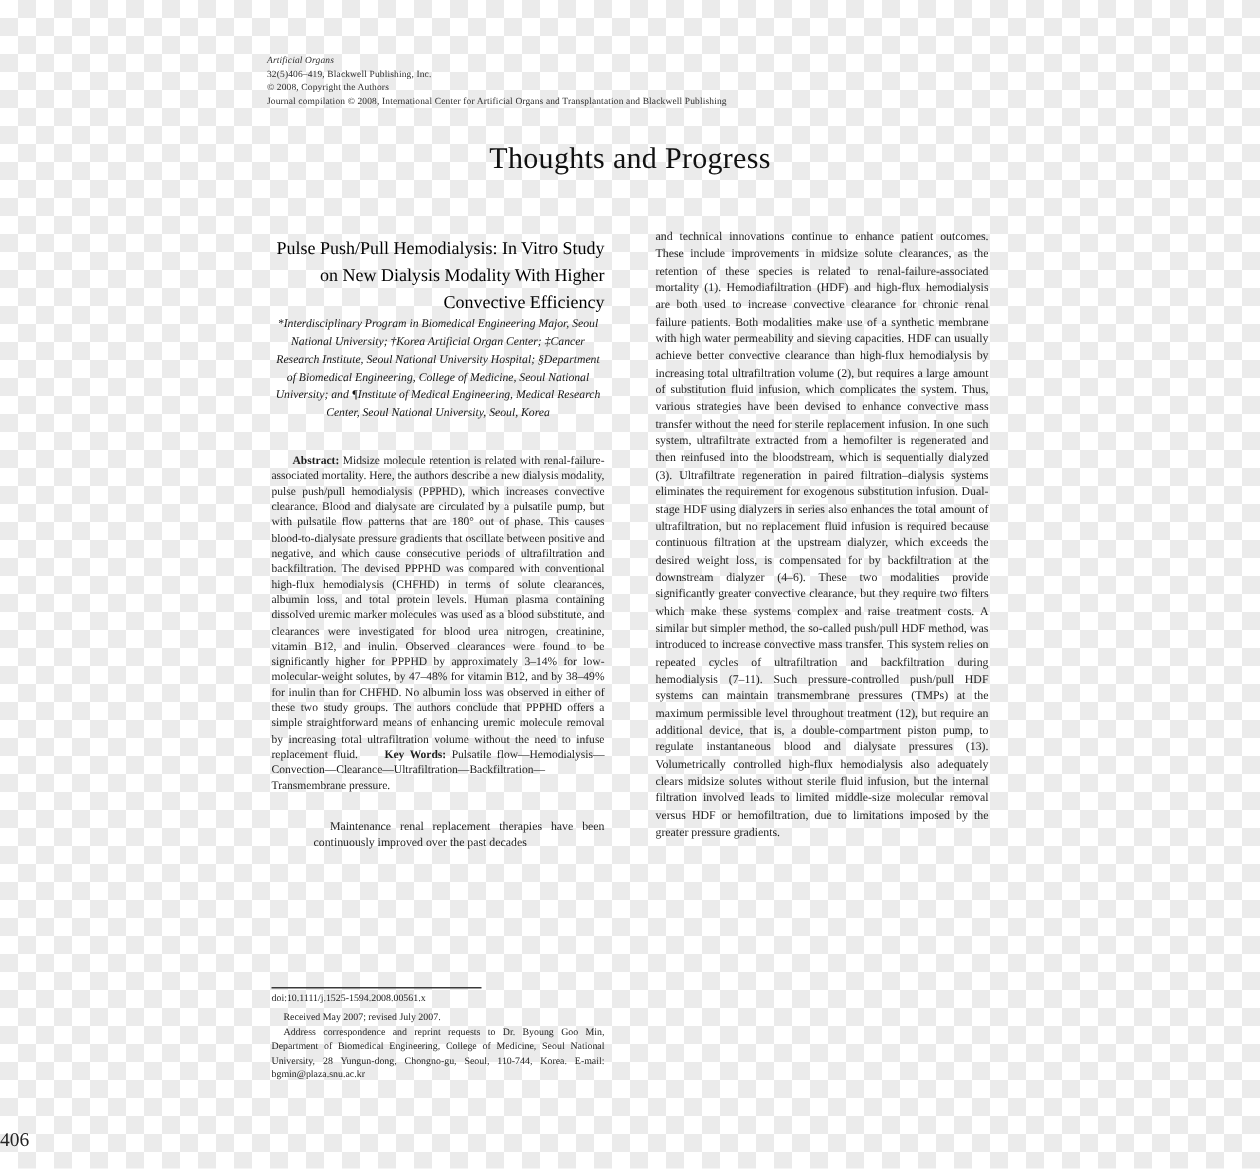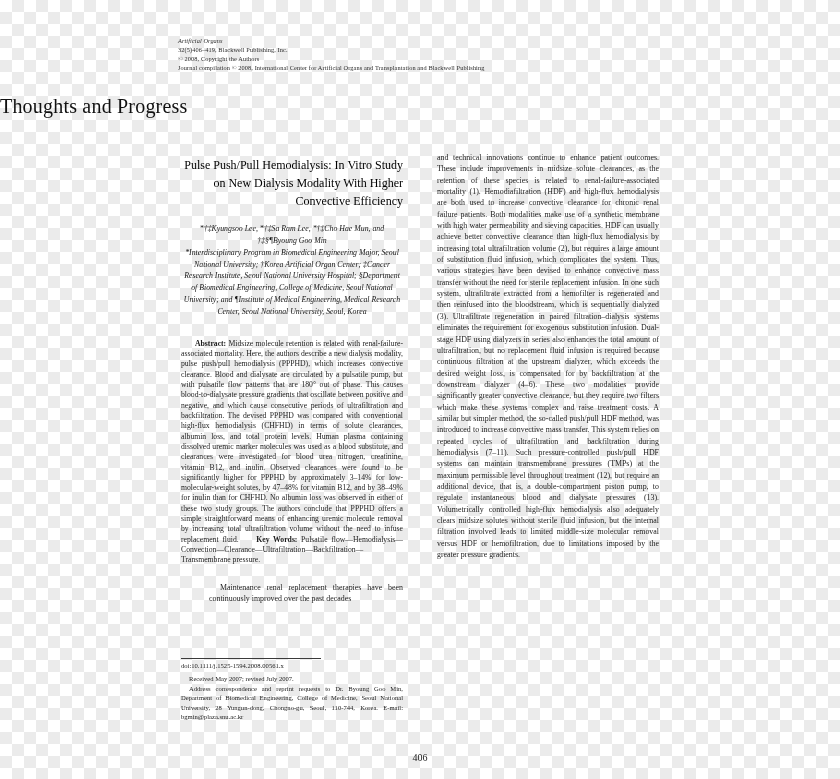--- a/index.html
+++ b/index.html
@@ -50,21 +50,21 @@
   .journal-header .jtitle {
     font-style: italic;
   }
 
   
   .running-head {
     position: absolute;
     left: 0;
     top: 95px;
     width: 840px;
-    text-align: left;
+    text-align: center;
     font-size: 20px;
     color: #111111;
     letter-spacing: 0.2px;
   }
 
   
   .col {
     position: absolute;
     top: 150px;
     width: 222px;
@@ -145,22 +145,22 @@
   }
   .footnote .doi { margin-bottom: 4px; }
   .footnote .fn-indent { text-indent: 8px; }
 
   
   .folio {
     position: absolute;
     left: 0;
     top: 752px;
     width: 840px;
-    text-align: center;
-    font-size: 10px;
+    text-align: left;
+    font-size: 13px;
     color: #222;
   }
 </style>
 </head>
 <body>
 
 <div class="canvas"></div>
 
 <div class="page">
 
@@ -169,21 +169,20 @@
     <div>32(5)406–419, Blackwell Publishing, Inc.</div>
     <div>© 2008, Copyright the Authors</div>
     <div>Journal compilation © 2008, International Center for Artificial Organs and Transplantation and Blackwell Publishing</div>
   </div>
 
   <div class="running-head">Thoughts and Progress</div>
 
   <div class="col col-left">
     <div class="art-title">Pulse Push/Pull Hemodialysis: In Vitro Study on New Dialysis Modality With Higher Convective Efficiency</div>
 
-    <div class="authors">*†‡Kyungsoo Lee, *†‡Sa Ram Lee, *†‡Cho Hae Mun, and †‡§¶Byoung Goo Min</div>
     <div class="affils">*Interdisciplinary Program in Biomedical Engineering Major, Seoul National University; †Korea Artificial Organ Center; ‡Cancer Research Institute, Seoul National University Hospital; §Department of Biomedical Engineering, College of Medicine, Seoul National University; and ¶Institute of Medical Engineering, Medical Research Center, Seoul National University, Seoul, Korea</div>
 
     <div class="abstract"><b>Abstract:</b><span> Midsize molecule retention is related with renal-failure-associated mortality. Here, the authors describe a new dialysis modality, pulse push/pull hemodialysis (PPPHD), which increases convective clearance. Blood and dialysate are circulated by a pulsatile pump, but with pulsatile flow patterns that are 180° out of phase. This causes blood-to-dialysate pressure gradients that oscillate between positive and negative, and which cause consecutive periods of ultrafiltration and backfiltration. The devised PPPHD was compared with conventional high-flux hemodialysis (CHFHD) in terms of solute clearances, albumin loss, and total protein levels. Human plasma containing dissolved uremic marker molecules was used as a blood substitute, and clearances were investigated for blood urea nitrogen, creatinine, vitamin B12, and inulin. Observed clearances were found to be significantly higher for PPPHD by approximately 3–14% for low-molecular-weight solutes, by 47–48% for vitamin B12, and by 38–49% for inulin than for CHFHD. No albumin loss was observed in either of these two study groups. The authors conclude that PPPHD offers a simple straightforward means of enhancing uremic molecule removal by increasing total ultrafiltration volume without the need to infuse replacement fluid. </span><b>Key Words:</b><span> Pulsatile flow—Hemodialysis—Convection—Clearance—Ultrafiltration—Backfiltration—Transmembrane pressure.</span></div>
 
     <div class="body-para">Maintenance renal replacement therapies have been continuously improved over the past decades</div>
   </div>
 
   <div class="col col-right">
     <div class="rcol-para">and technical innovations continue to enhance patient outcomes. These include improvements in midsize solute clearances, as the retention of these species is related to renal-failure-associated mortality (1). Hemodiafiltration (HDF) and high-flux hemodialysis are both used to increase convective clearance for chronic renal failure patients. Both modalities make use of a synthetic membrane with high water permeability and sieving capacities. HDF can usually achieve better convective clearance than high-flux hemodialysis by increasing total ultrafiltration volume (2), but requires a large amount of substitution fluid infusion, which complicates the system. Thus, various strategies have been devised to enhance convective mass transfer without the need for sterile replacement infusion. In one such system, ultrafiltrate extracted from a hemofilter is regenerated and then reinfused into the bloodstream, which is sequentially dialyzed (3). Ultrafiltrate regeneration in paired filtration–dialysis systems eliminates the requirement for exogenous substitution infusion. Dual-stage HDF using dialyzers in series also enhances the total amount of ultrafiltration, but no replacement fluid infusion is required because continuous filtration at the upstream dialyzer, which exceeds the desired weight loss, is compensated for by backfiltration at the downstream dialyzer (4–6). These two modalities provide significantly greater convective clearance, but they require two filters which make these systems complex and raise treatment costs. A similar but simpler method, the so-called push/pull HDF method, was introduced to increase convective mass transfer. This system relies on repeated cycles of ultrafiltration and backfiltration during hemodialysis (7–11). Such pressure-controlled push/pull HDF systems can maintain transmembrane pressures (TMPs) at the maximum permissible level throughout treatment (12), but require an additional device, that is, a double-compartment piston pump, to regulate instantaneous blood and dialysate pressures (13). Volumetrically controlled high-flux hemodialysis also adequately clears midsize solutes without sterile fluid infusion, but the internal filtration involved leads to limited middle-size molecular removal versus HDF or hemofiltration, due to limitations imposed by the greater pressure gradients.</div>
   </div>

